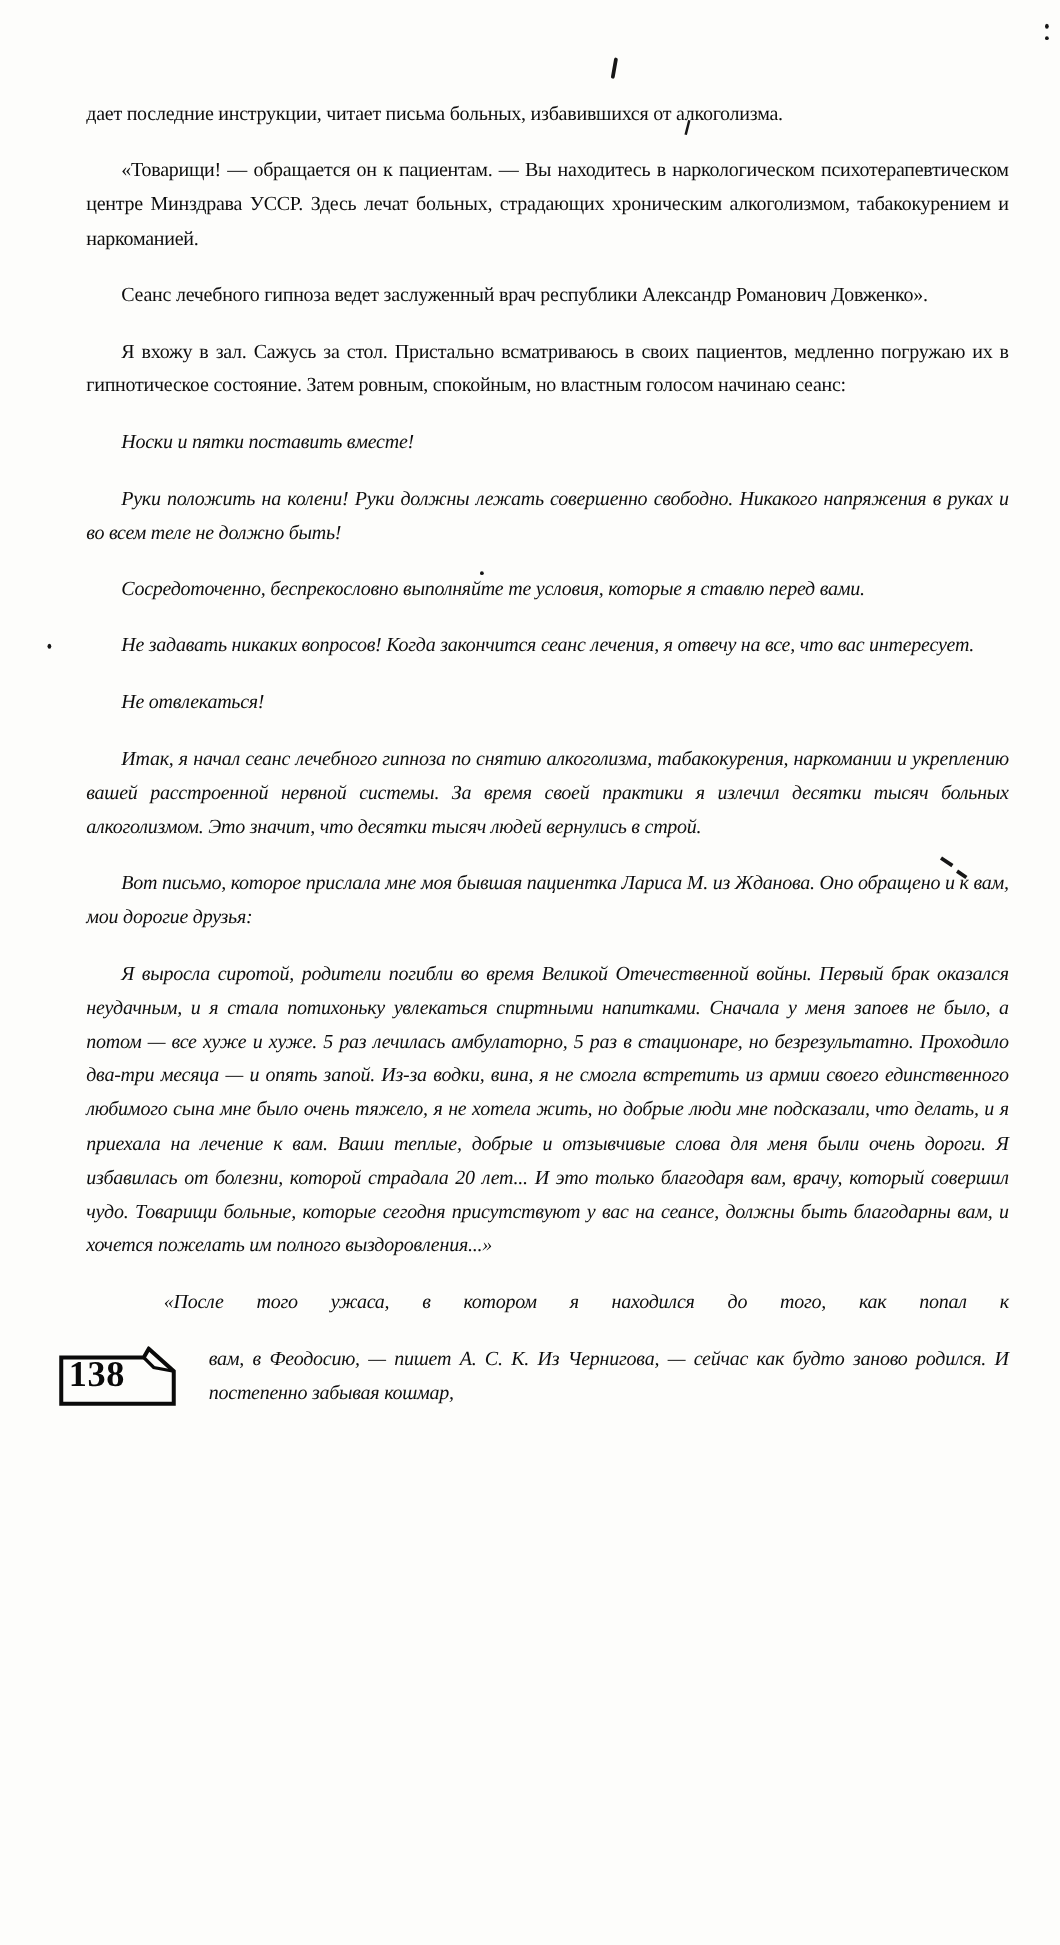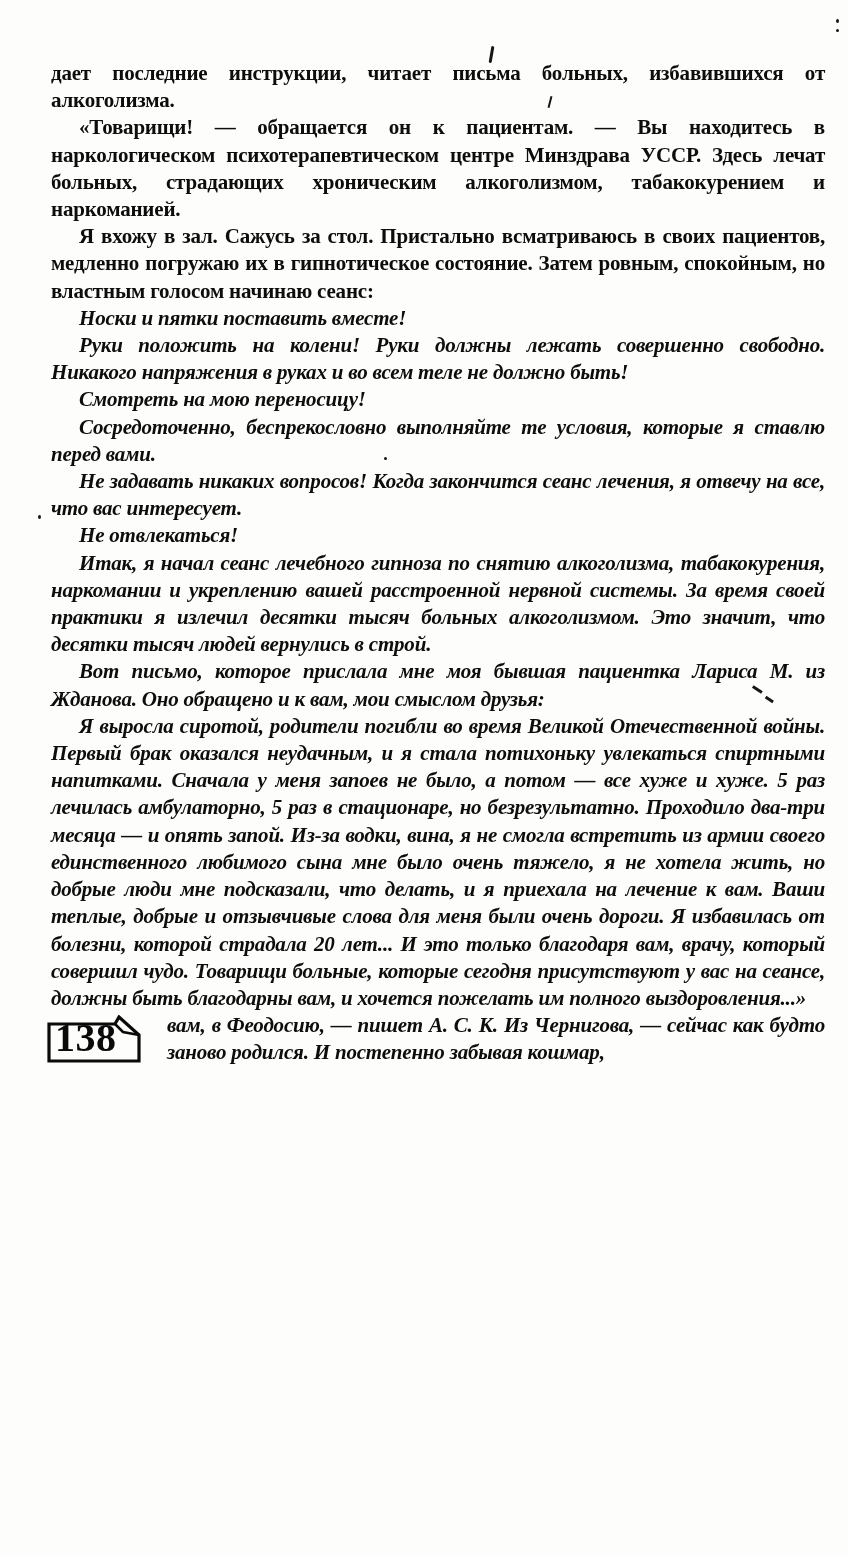--- a/index.html
+++ b/index.html
@@ -18,24 +18,24 @@
     inset: 0;
     background: #fdfdfb;
   }
   .text-block {
     position: absolute;
     left: 51px;
     top: 60px;
     width: 774px;
   }
   .text-block p {
-    margin: 0;
+    margin: 18px;
     font-family: "Liberation Serif", "DejaVu Serif", serif;
-    font-weight: 700;
-    font-size: 21px;
+    font-weight: 400;
+    font-size: 16px;
     line-height: 27.2px;
     letter-spacing: -0.2px;
     color: #0d0d0d;
     text-align: justify;
     text-indent: 28px;
   }
   .text-block p.opening {
     text-indent: 0;
   }
   .text-block p.it {
@@ -64,21 +64,21 @@
     inset: 0;
     width: 100%;
     height: 100%;
   }
   .badge .num {
     position: absolute;
     left: 9px;
     top: 5px;
     font-family: "Liberation Serif", "DejaVu Serif", serif;
     font-weight: 700;
-    font-size: 40px;
+    font-size: 29px;
     line-height: 36px;
     letter-spacing: 0.5px;
     color: #0a0a0a;
   }
   
   .artifact {
     position: absolute;
     background: #161616;
   }
   .a-slash-top    { left: 490px; top: 46px;  width: 3px;  height: 17px; transform: rotate(10deg); border-radius: 2px; }
@@ -100,31 +100,32 @@
   <div class="artifact a-colon-dot1"></div>
   <div class="artifact a-colon-dot2"></div>
   <div class="artifact a-backslash-1"></div>
   <div class="artifact a-backslash-2"></div>
   <div class="artifact a-left-dot"></div>
   <div class="artifact a-mid-dot"></div>
 
   <div class="text-block">
     <p class="opening">дает последние инструкции, читает письма больных, избавившихся от алкоголизма.</p>
     <p>«Товарищи! — обращается он к пациентам. — Вы находитесь в наркологическом психотерапевтическом центре Минздрава УССР. Здесь лечат больных, страдающих хроническим алкоголизмом, табакокурением и наркоманией.</p>
+    <p>Сеанс лечебного гипноза ведет заслуженный врач республики Александр Романович Довженко».</p>
     <p>Я вхожу в зал. Сажусь за стол. Пристально всматриваюсь в своих пациентов, медленно погружаю их в гипнотическое состояние. Затем ровным, спокойным, но властным голосом начинаю сеанс:</p>
     <p class="it">Носки и пятки поставить вместе!</p>
     <p class="it">Руки положить на колени! Руки должны лежать совершенно свободно. Никакого напряжения в руках и во всем теле не должно быть!</p>
-    <p class="it">Смотреть на мою переносицу!</p>
     <p class="it">Сосредоточенно, беспрекословно выполняйте те условия, которые я ставлю перед вами.</p>
     <p class="it">Не задавать никаких вопросов! Когда закончится сеанс лечения, я отвечу на все, что вас интересует.</p>
     <p class="it">Не отвлекаться!</p>
     <p class="it">Итак, я начал сеанс лечебного гипноза по снятию алкоголизма, табакокурения, наркомании и укреплению вашей расстроенной нервной системы. За время своей практики я излечил десятки тысяч больных алкоголизмом. Это значит, что десятки тысяч людей вернулись в строй.</p>
-    <p class="it">Вот письмо, которое прислала мне моя бывшая пациентка Лариса М. из Жданова. Оно обращено и к вам, мои смыслом друзья:</p>
+    <p class="it">Вот письмо, которое прислала мне моя бывшая пациентка Лариса М. из Жданова. Оно обращено и к вам, мои дорогие друзья:</p>
     <p class="it">Я выросла сиротой, родители погибли во время Великой Отечественной войны. Первый брак оказался неудачным, и я стала потихоньку увлекаться спиртными напитками. Сначала у меня запоев не было, а потом — все хуже и хуже. 5 раз лечилась амбулаторно, 5 раз в стационаре, но безрезультатно. Проходило два-три месяца — и опять запой. Из-за водки, вина, я не смогла встретить из армии своего единственного любимого сына мне было очень тяжело, я не хотела жить, но добрые люди мне подсказали, что делать, и я приехала на лечение к вам. Ваши теплые, добрые и отзывчивые слова для меня были очень дороги. Я избавилась от болезни, которой страдала 20 лет... И это только благодаря вам, врачу, который совершил чудо. Товарищи больные, которые сегодня присутствуют у вас на сеансе, должны быть благодарны вам, и хочется пожелать им полного выздоровления...»</p>
 
+    <p class="it lead-line">«После того ужаса, в котором я находился до того, как попал к</p>
     <div class="wrap-zone">
       <div class="badge">
         <svg viewBox="0 0 100 49" aria-hidden="true">
           <path d="M3 9 L69 9 L73 2 L93 20 L93 46 L3 46 Z" fill="#fdfdfb" stroke="#0a0a0a" stroke-width="3.2" stroke-linejoin="miter"></path>
           <path d="M69 9 L77 17 L93 20" fill="none" stroke="#0a0a0a" stroke-width="2.6" stroke-linejoin="miter"></path>
         </svg>
         <span class="num">138</span>
       </div>
       <p class="it cont">вам, в Феодосию, — пишет А. С. К. Из Чернигова, — сейчас как будто заново родился. И постепенно забывая кошмар,</p>
     </div>

